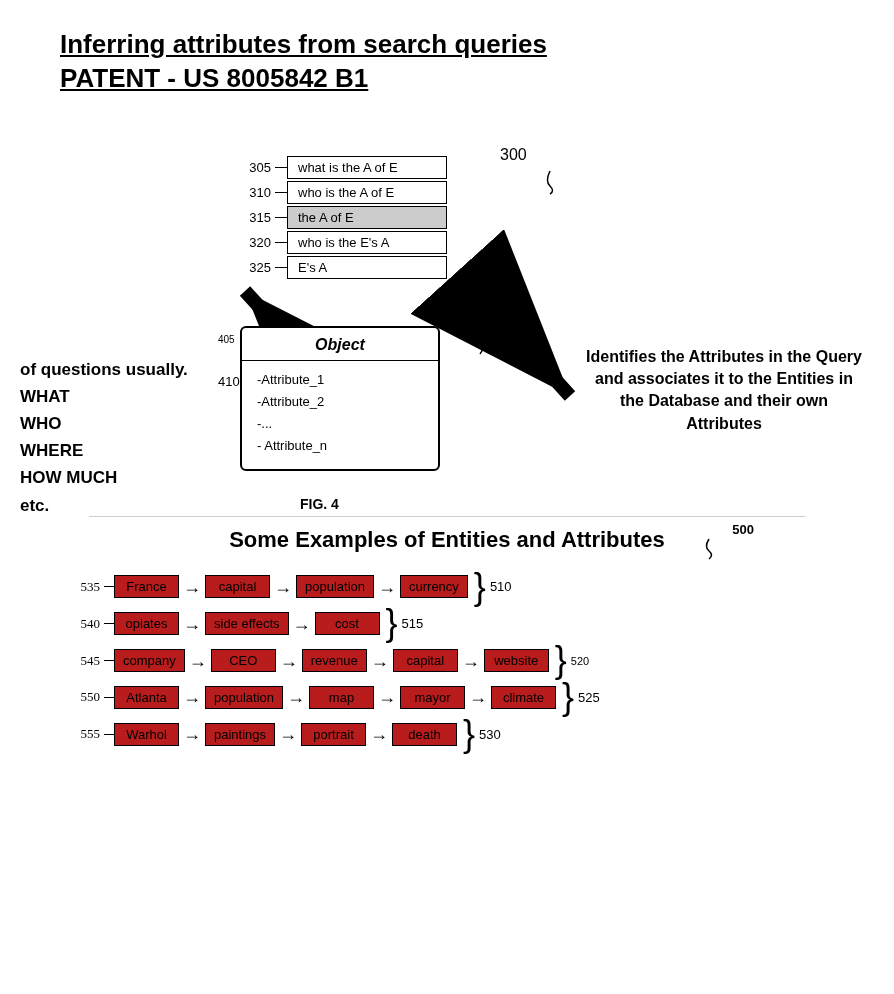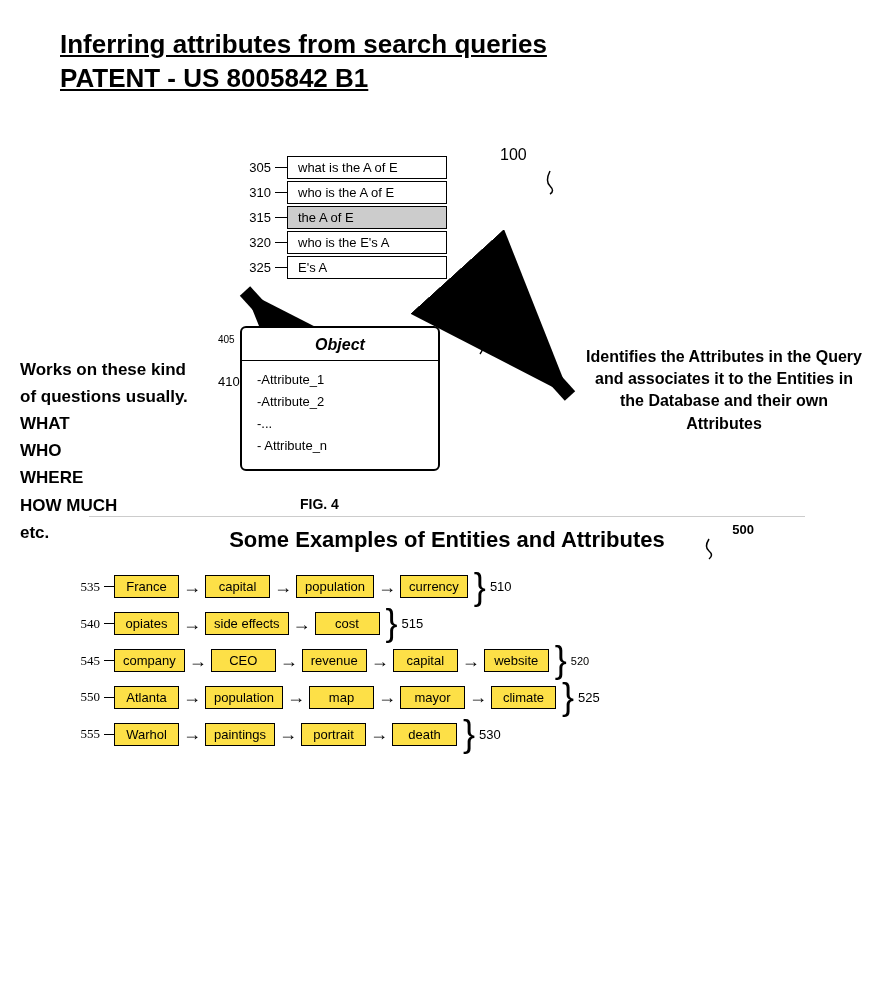--- a/index.html
+++ b/index.html
@@ -230,21 +230,21 @@
       background: #000;
       flex-shrink: 0;
     }
 
     .entity-cell {
       border: 1.5px solid #000;
       padding: 3px 8px;
       font-size: 13px;
       min-width: 65px;
       text-align: center;
-      background: #fde047;
+      background: #b91c1c;
       margin-right: 0;
     }
 
     .entity-arrow {
       font-size: 18px;
       margin: 0 4px;
       line-height: 1;
     }
   </style>
 </head>
@@ -272,21 +272,21 @@
           <polygon points="0 0, 10 3.5, 0 7" fill="#000"></polygon>
         </marker>
       </defs>
 
       <line x1="350" y1="290" x2="245" y2="175" stroke="#000" stroke-width="14" marker-end="url(#arrowhead-big2)"></line>
 
       <line x1="475" y1="175" x2="570" y2="280" stroke="#000" stroke-width="14" marker-end="url(#arrowhead-big2)"></line>
     </svg>
 
     <div style="position:absolute; left:500px; top:30px;">
-      <span>100</span>
+      <span>300</span>
       <svg width="60" height="30" style="display:block; margin-top:2px;">
         <path d="M 50,5 Q 45,15 50,20 Q 55,25 50,28" stroke="#000" stroke-width="1.5" fill="none"></path>
       </svg>
     </div>
 
     <div class="query-table-container">
       <div class="query-row">
         <span class="query-row-num">305</span>
         <span class="query-row-line"></span>
         <span class="query-row-text">what is the A of E</span>
@@ -311,21 +311,20 @@
         <span class="query-row-line"></span>
         <span class="query-row-text">E's A</span>
       </div>
     </div>
 
     <div class="right-annotation">
       <span>Identifies the Attributes in the Query and associates it to the Entities in the Database and their own Attributes</span>
     </div>
 
     <div class="left-annotation">
-      <div>Works on these kind</div>
       <div>of questions usually.</div>
       <div>WHAT</div>
       <div>WHO</div>
       <div>WHERE</div>
       <div>HOW MUCH</div>
       <div>etc.</div>
     </div>
 
     <div class="ref-405">
       <span>405</span>

